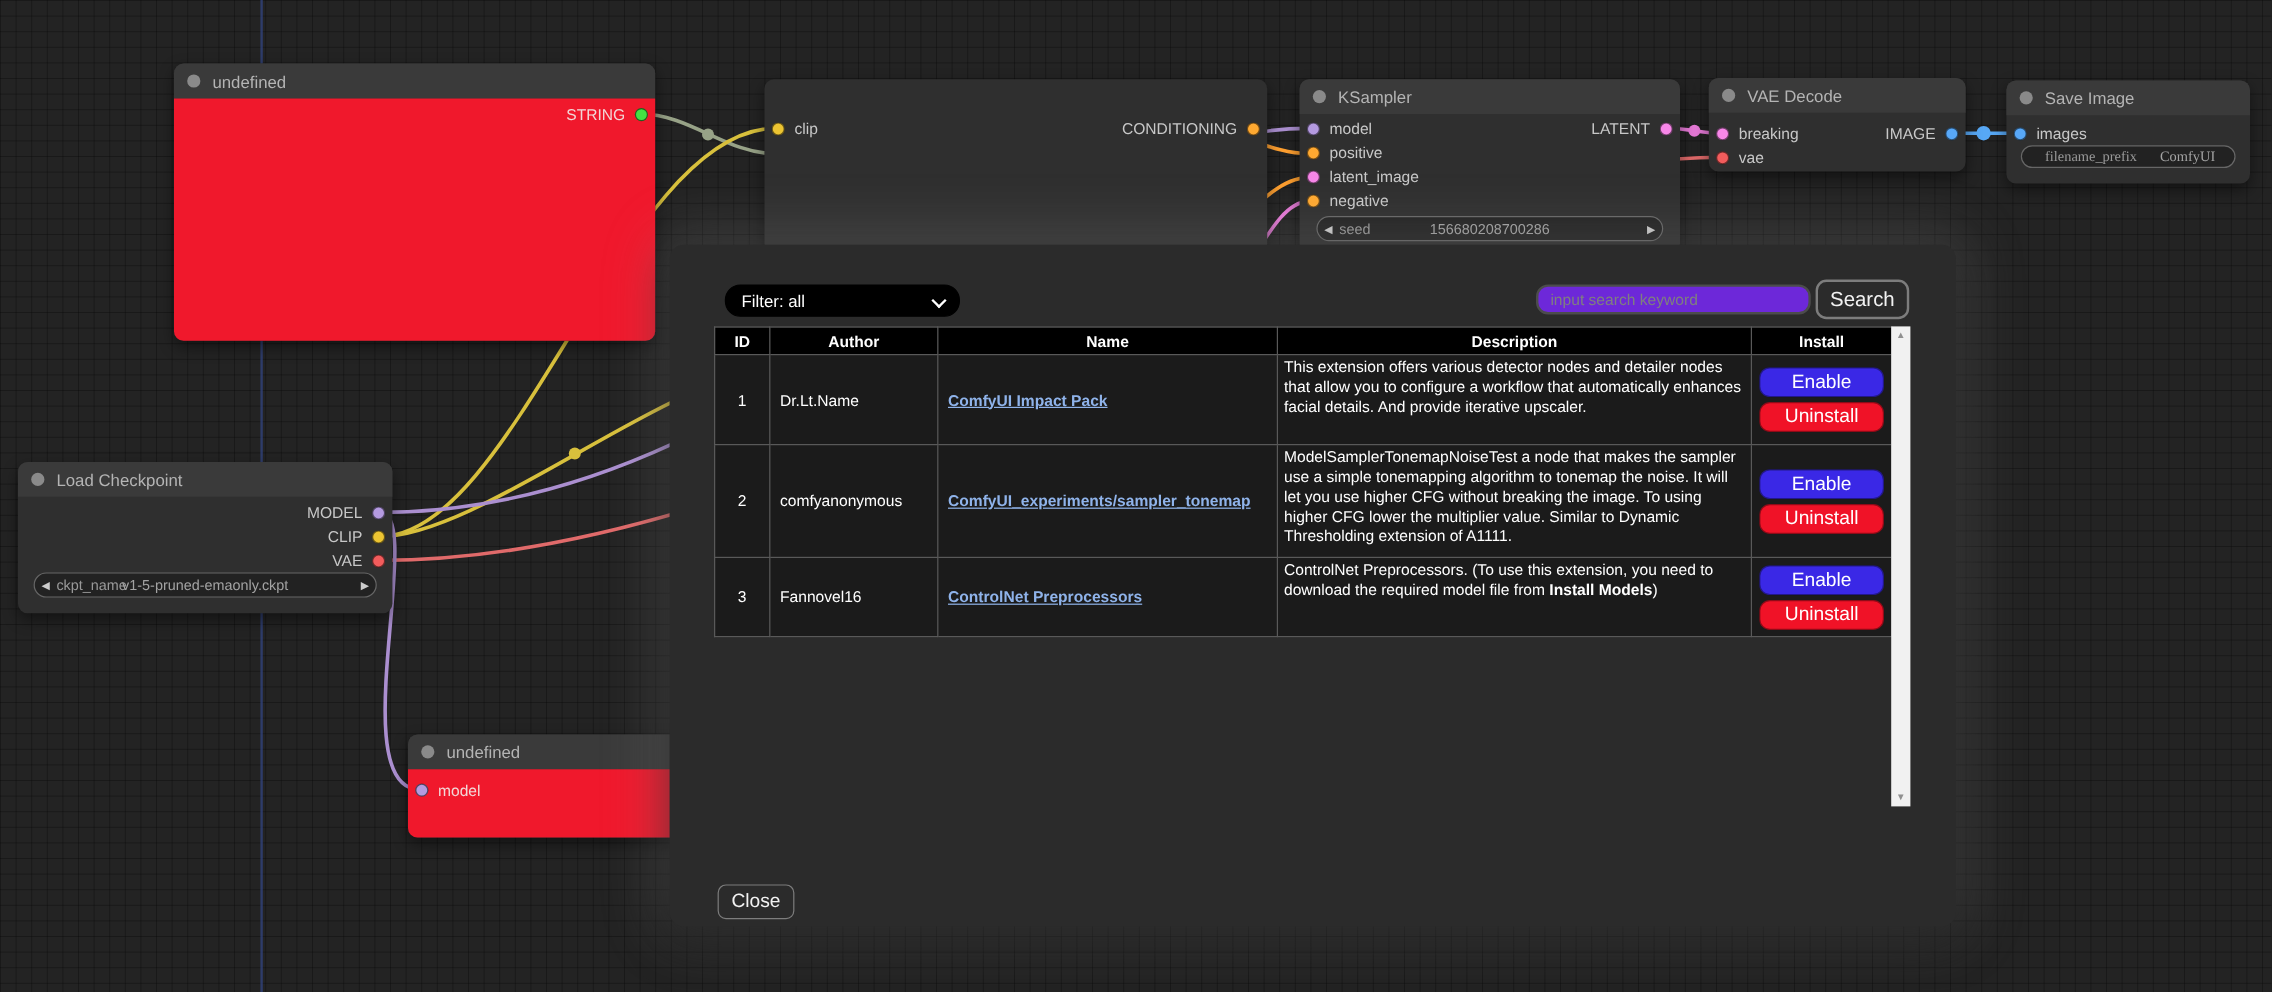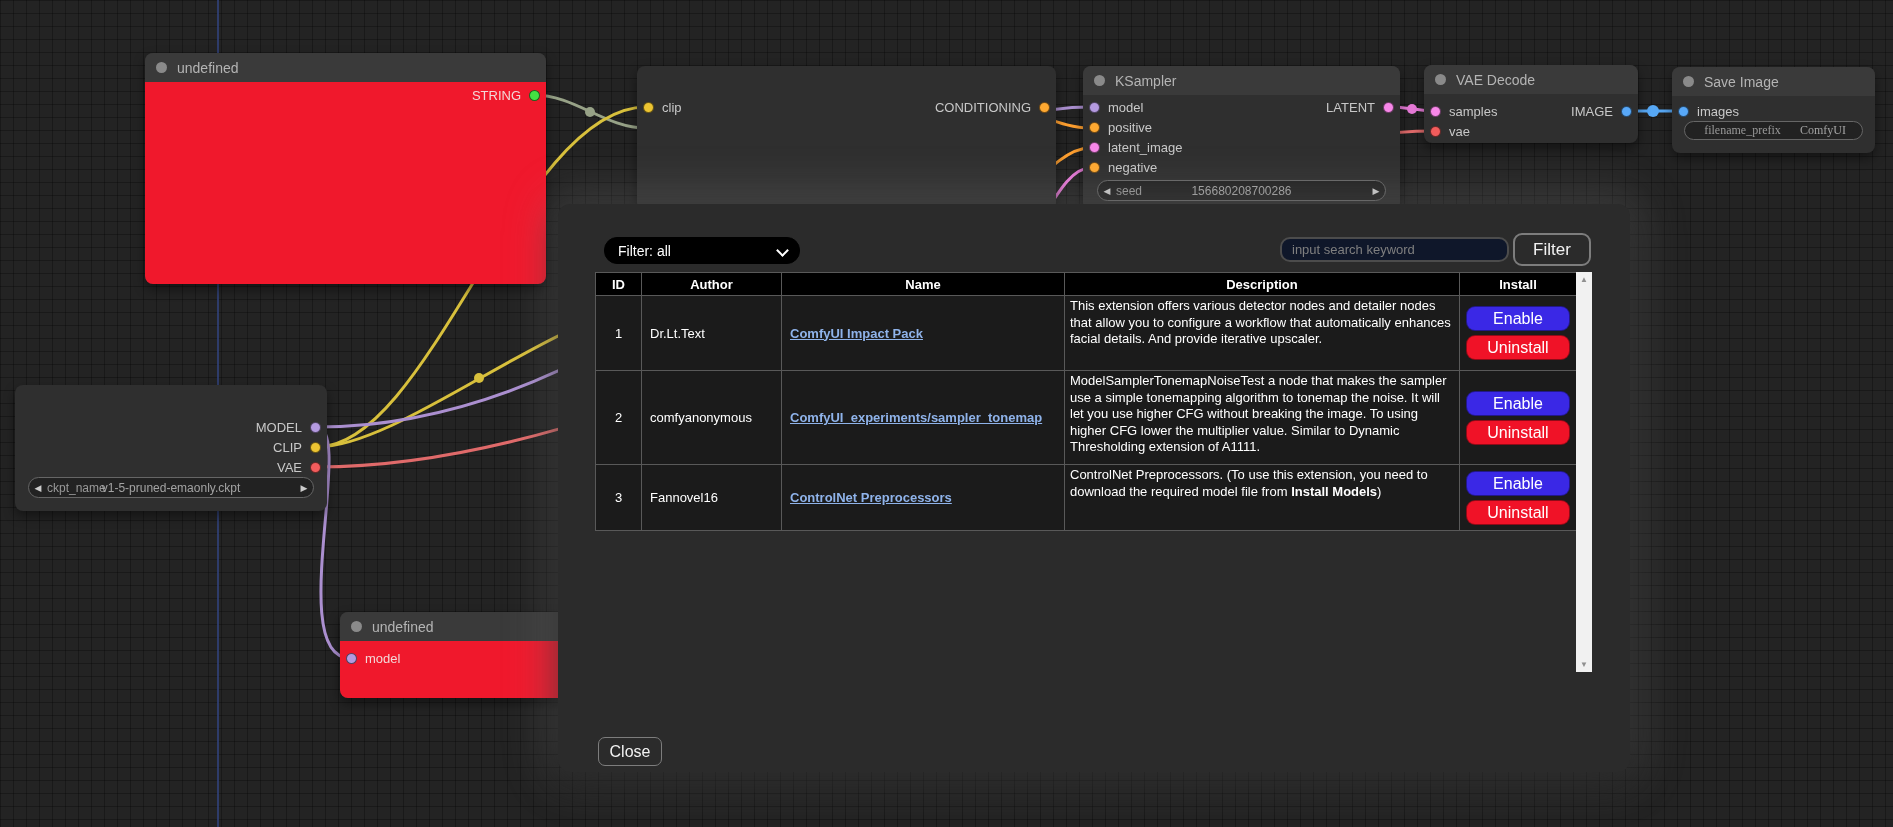--- a/index.html
+++ b/index.html
@@ -80,21 +80,21 @@
     -webkit-appearance:none;appearance:none;width:100%;height:100%;
     background:#000;color:#fff;border:1px solid #000;border-radius:13px;
     font-size:14px;padding:0 30px 0 13px;font-family:"Liberation Sans",sans-serif;
   }
   .chev{
     position:absolute;right:13px;top:9px;width:7px;height:7px;pointer-events:none;
     border-right:2.5px solid #fff;border-bottom:2.5px solid #fff;transform:rotate(45deg);
   }
   .search-input{
     position:absolute;left:722px;top:33px;width:205px;height:21px;
-    background:#0f172a;border:2px solid #4c4c4c;border-radius:10px;
+    background:#6d28d9;border:2px solid #4c4c4c;border-radius:10px;
     color:#ddd;font-size:13px;padding:0 10px;font-family:"Liberation Sans",sans-serif;
   }
   .search-input::placeholder{color:#7f7f7f;}
   .btn{
     background:#2b2b2b;border:2px solid #7d7d7d;border-radius:9px;color:#f2f2f2;
     font-family:"Liberation Sans",sans-serif;cursor:pointer;
   }
   .search-btn{position:absolute;left:955px;top:29px;width:78px;height:33px;font-size:17px;}
   .close-btn{position:absolute;left:40px;top:533px;width:64px;height:29px;font-size:16px;border-radius:7px;border-width:1.5px;}
   
@@ -218,21 +218,21 @@
 
 <div class="node" id="n-vae">
   <div class="node-header">
     <span class="nh-dot"></span>
     <span class="nh-title">VAE Decode</span>
   </div>
   <div class="node-body">
     <div class="slots-in">
         <div class="slot in">
           <span class="slot-dot" style="background: rgb(247, 135, 232);"></span>
-          <span class="slot-label">samples</span>
+          <span class="slot-label">breaking</span>
         </div>
         <div class="slot in">
           <span class="slot-dot" style="background: rgb(242, 92, 92);"></span>
           <span class="slot-label">vae</span>
         </div>
       </div>
     <div class="slots-out">
         <div class="slot out">
           <span class="slot-label">IMAGE</span>
           <span class="slot-dot" style="background: rgb(88, 168, 248);"></span>
@@ -254,20 +254,24 @@
         </div>
       </div>
     <div class="widget" id="w-filename">
       <span class="w-label centered">filename_prefix</span>
       <span class="w-value plain">ComfyUI</span>
     </div>
   </div>
 </div>
 
 <div class="node" id="n-loadckpt">
+  <div class="node-header">
+    <span class="nh-dot"></span>
+    <span class="nh-title">Load Checkpoint</span>
+  </div>
   <div class="node-body">
     <div class="slots-out">
         <div class="slot out">
           <span class="slot-label">MODEL</span>
           <span class="slot-dot" style="background: rgb(180, 154, 224);"></span>
         </div>
         <div class="slot out">
           <span class="slot-label">CLIP</span>
           <span class="slot-dot" style="background: rgb(236, 196, 50);"></span>
         </div>
@@ -302,21 +306,21 @@
 
 <div class="dialog">
   <div class="filter-wrap">
     <select>
       <option>Filter: all</option>
     </select>
     <span class="chev"></span>
   </div>
 
   <input class="search-input" type="text" placeholder="input search keyword" style="">
-  <button class="btn search-btn">Filter</button>
+  <button class="btn search-btn">Search</button>
 
   <div class="table-zone">
     <table class="ext">
       <colgroup>
         <col style="width:46px">
           <col style="width:140px">
           <col style="width:283px">
           <col style="width:395px">
           <col style="width:117px">
       </colgroup>
@@ -325,21 +329,21 @@
           <th>ID</th>
           <th>Author</th>
           <th>Name</th>
           <th>Description</th>
           <th>Install</th>
         </tr>
       </thead>
       <tbody>
           <tr class="r1">
             <td class="c-id">1</td>
-            <td class="c-author">Dr.Lt.Text</td>
+            <td class="c-author">Dr.Lt.Name</td>
             <td class="c-name"><a href="#" style="color: rgb(143, 179, 234);">ComfyUI Impact Pack</a></td>
             <td class="c-desc"><span>This extension offers various detector nodes and detailer nodes that allow you to configure a workflow that automatically enhances facial details. And provide iterative upscaler.</span></td>
             <td class="c-install">
               <button class="row-btn" style="background: rgb(58, 40, 230);">Enable</button>
               <button class="row-btn" style="background: rgb(240, 18, 39);">Uninstall</button>
             </td>
           </tr>
           <tr class="r2">
             <td class="c-id">2</td>
             <td class="c-author">comfyanonymous</td>

